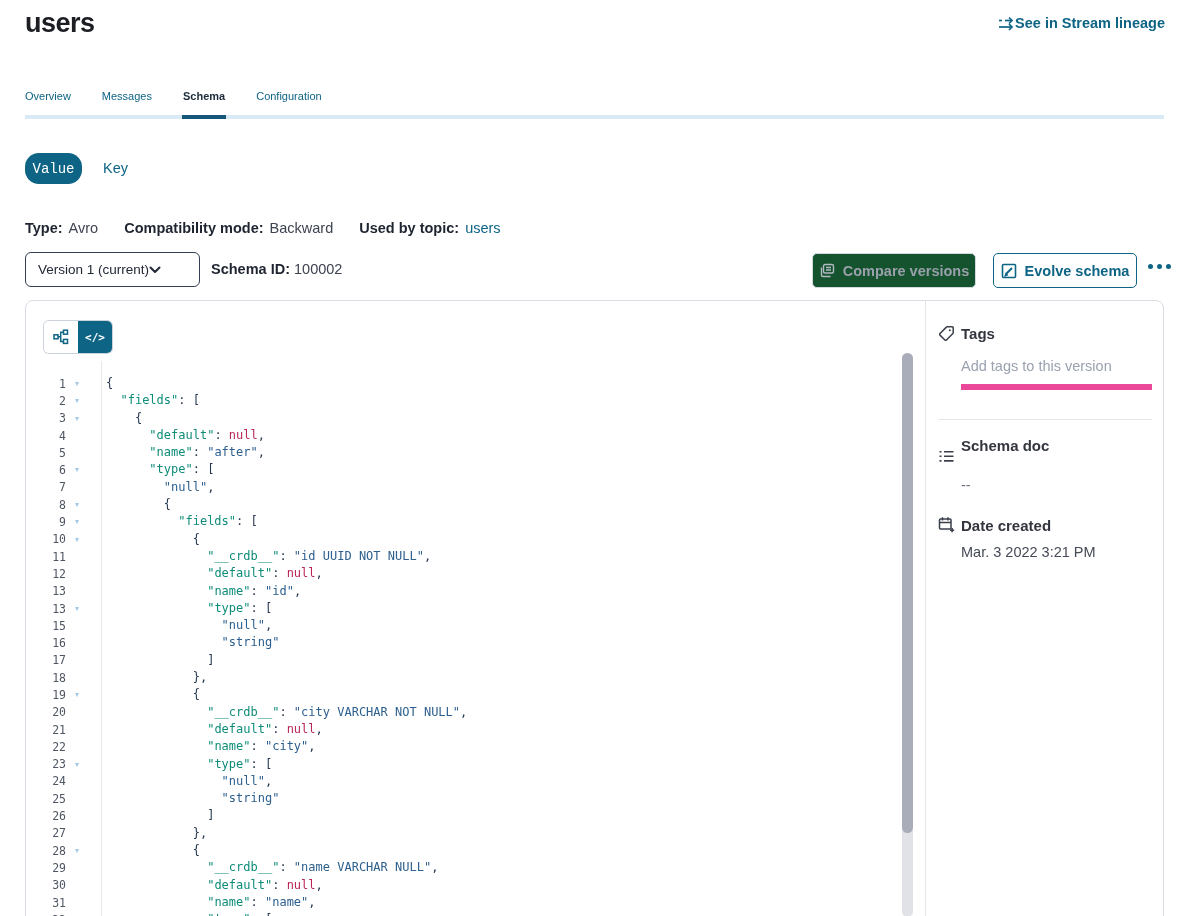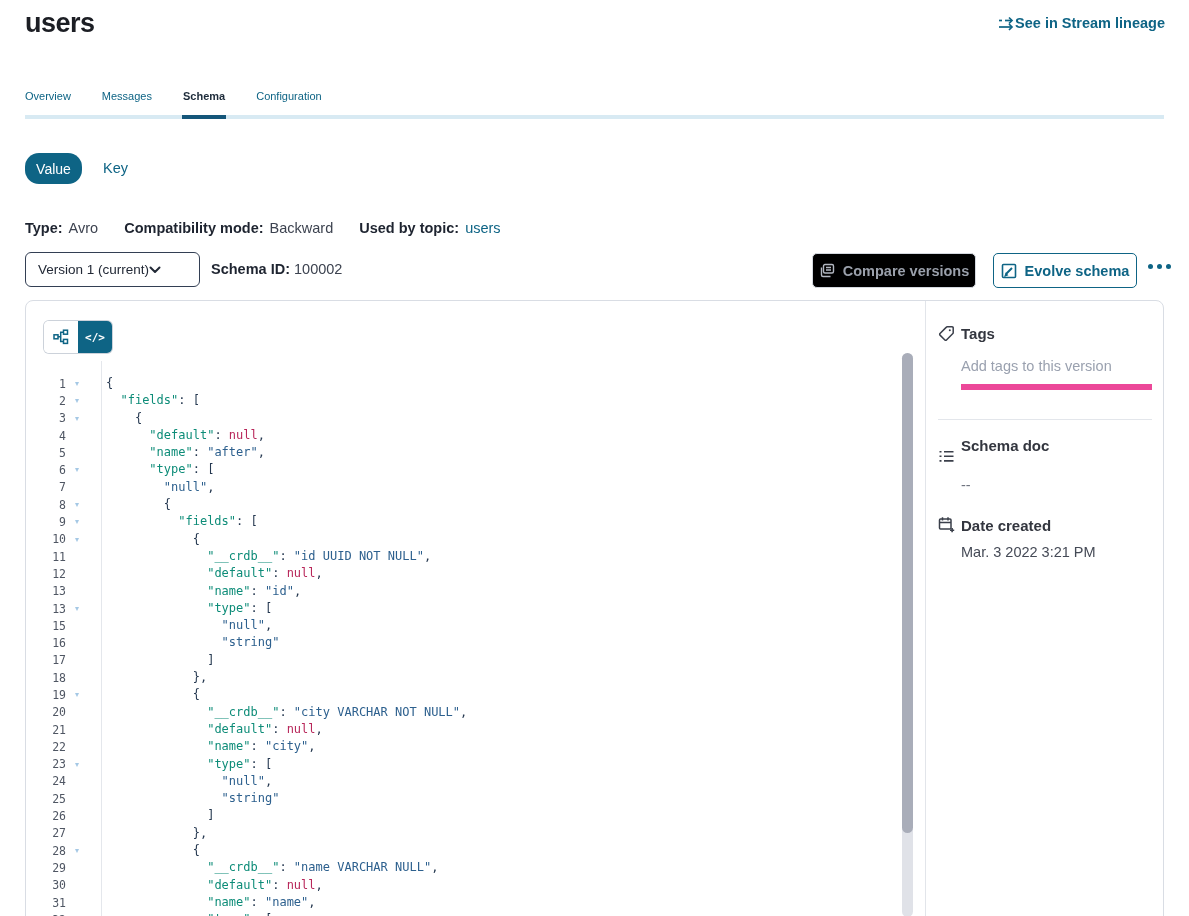--- a/index.html
+++ b/index.html
@@ -18,40 +18,40 @@
   .tab { font-size:11px; color:#0e6485; cursor:pointer; position:relative; height:18px; }
   .tab.active { color:#1d2b3a; font-weight:700; }
   .tab.active::after { content:""; position:absolute; left:-1px; right:-1px; top:25px;
     height:4px; background:#15567a; z-index:2; }
   .tab-track { position:absolute; left:25px; right:25px; top:115px; height:4px;
     background:#d8eaf3; }
 
   
   .seg-value { position:absolute; left:25px; top:153px; width:57px; height:31px;
     background:#0e6485; color:#fff; border:none; border-radius:14px; font-size:14px;
-    font-family:Liberation Sans, sans-serif; cursor:pointer; }
+    font-family:Liberation Mono, monospace; cursor:pointer; }
   .seg-key { position:absolute; left:103px; top:160px; font-size:14.5px; color:#0e6485;
     cursor:pointer; }
 
   
   .meta { position:absolute; left:25px; top:220px; font-size:14.5px; color:#3d4350;
     display:flex; align-items:center; }
   .meta b { color:#1e2430; font-weight:700; }
   .meta .sp6 { width:6px; } .meta .sp26 { width:26px; }
   .meta a { color:#0e6485; text-decoration:none; cursor:pointer; }
 
   
   .version-select { position:absolute; left:25px; top:252px; width:175px; height:35px;
     border:1px solid #333f54; border-radius:6px; background:#fff; display:flex;
     align-items:center; justify-content:flex-start; padding:0 12px; font-size:13.5px;
     color:#222936; cursor:pointer; }
   .schema-id { position:absolute; left:211px; top:261px; font-size:14.5px; color:#3d4350; }
   .schema-id b { color:#1e2430; font-weight:700; }
   .btn-compare { position:absolute; left:812px; top:253px; width:164px; height:35px;
-    background:#000000; border:1px solid #d5d9e0; border-radius:5px; color:#9aa0ab;
+    background:#14532d; border:1px solid #d5d9e0; border-radius:5px; color:#9aa0ab;
     font-size:14.5px; font-weight:700; font-family:inherit; display:flex; align-items:center;
     justify-content:center; gap:8px; }
   .btn-evolve { position:absolute; left:993px; top:253px; width:144px; height:35px;
     background:#fff; border:1.5px solid #0e6485; border-radius:5px; color:#0e6485;
     font-size:14.5px; font-weight:700; font-family:inherit; display:flex; align-items:center;
     justify-content:center; gap:8px; cursor:pointer; }
   .more-dots { position:absolute; left:1148px; top:264px; display:flex; gap:4px;
     cursor:pointer; }
   .more-dots i { width:5px; height:5px; border-radius:50%; background:#0e6485; display:block; }
 

